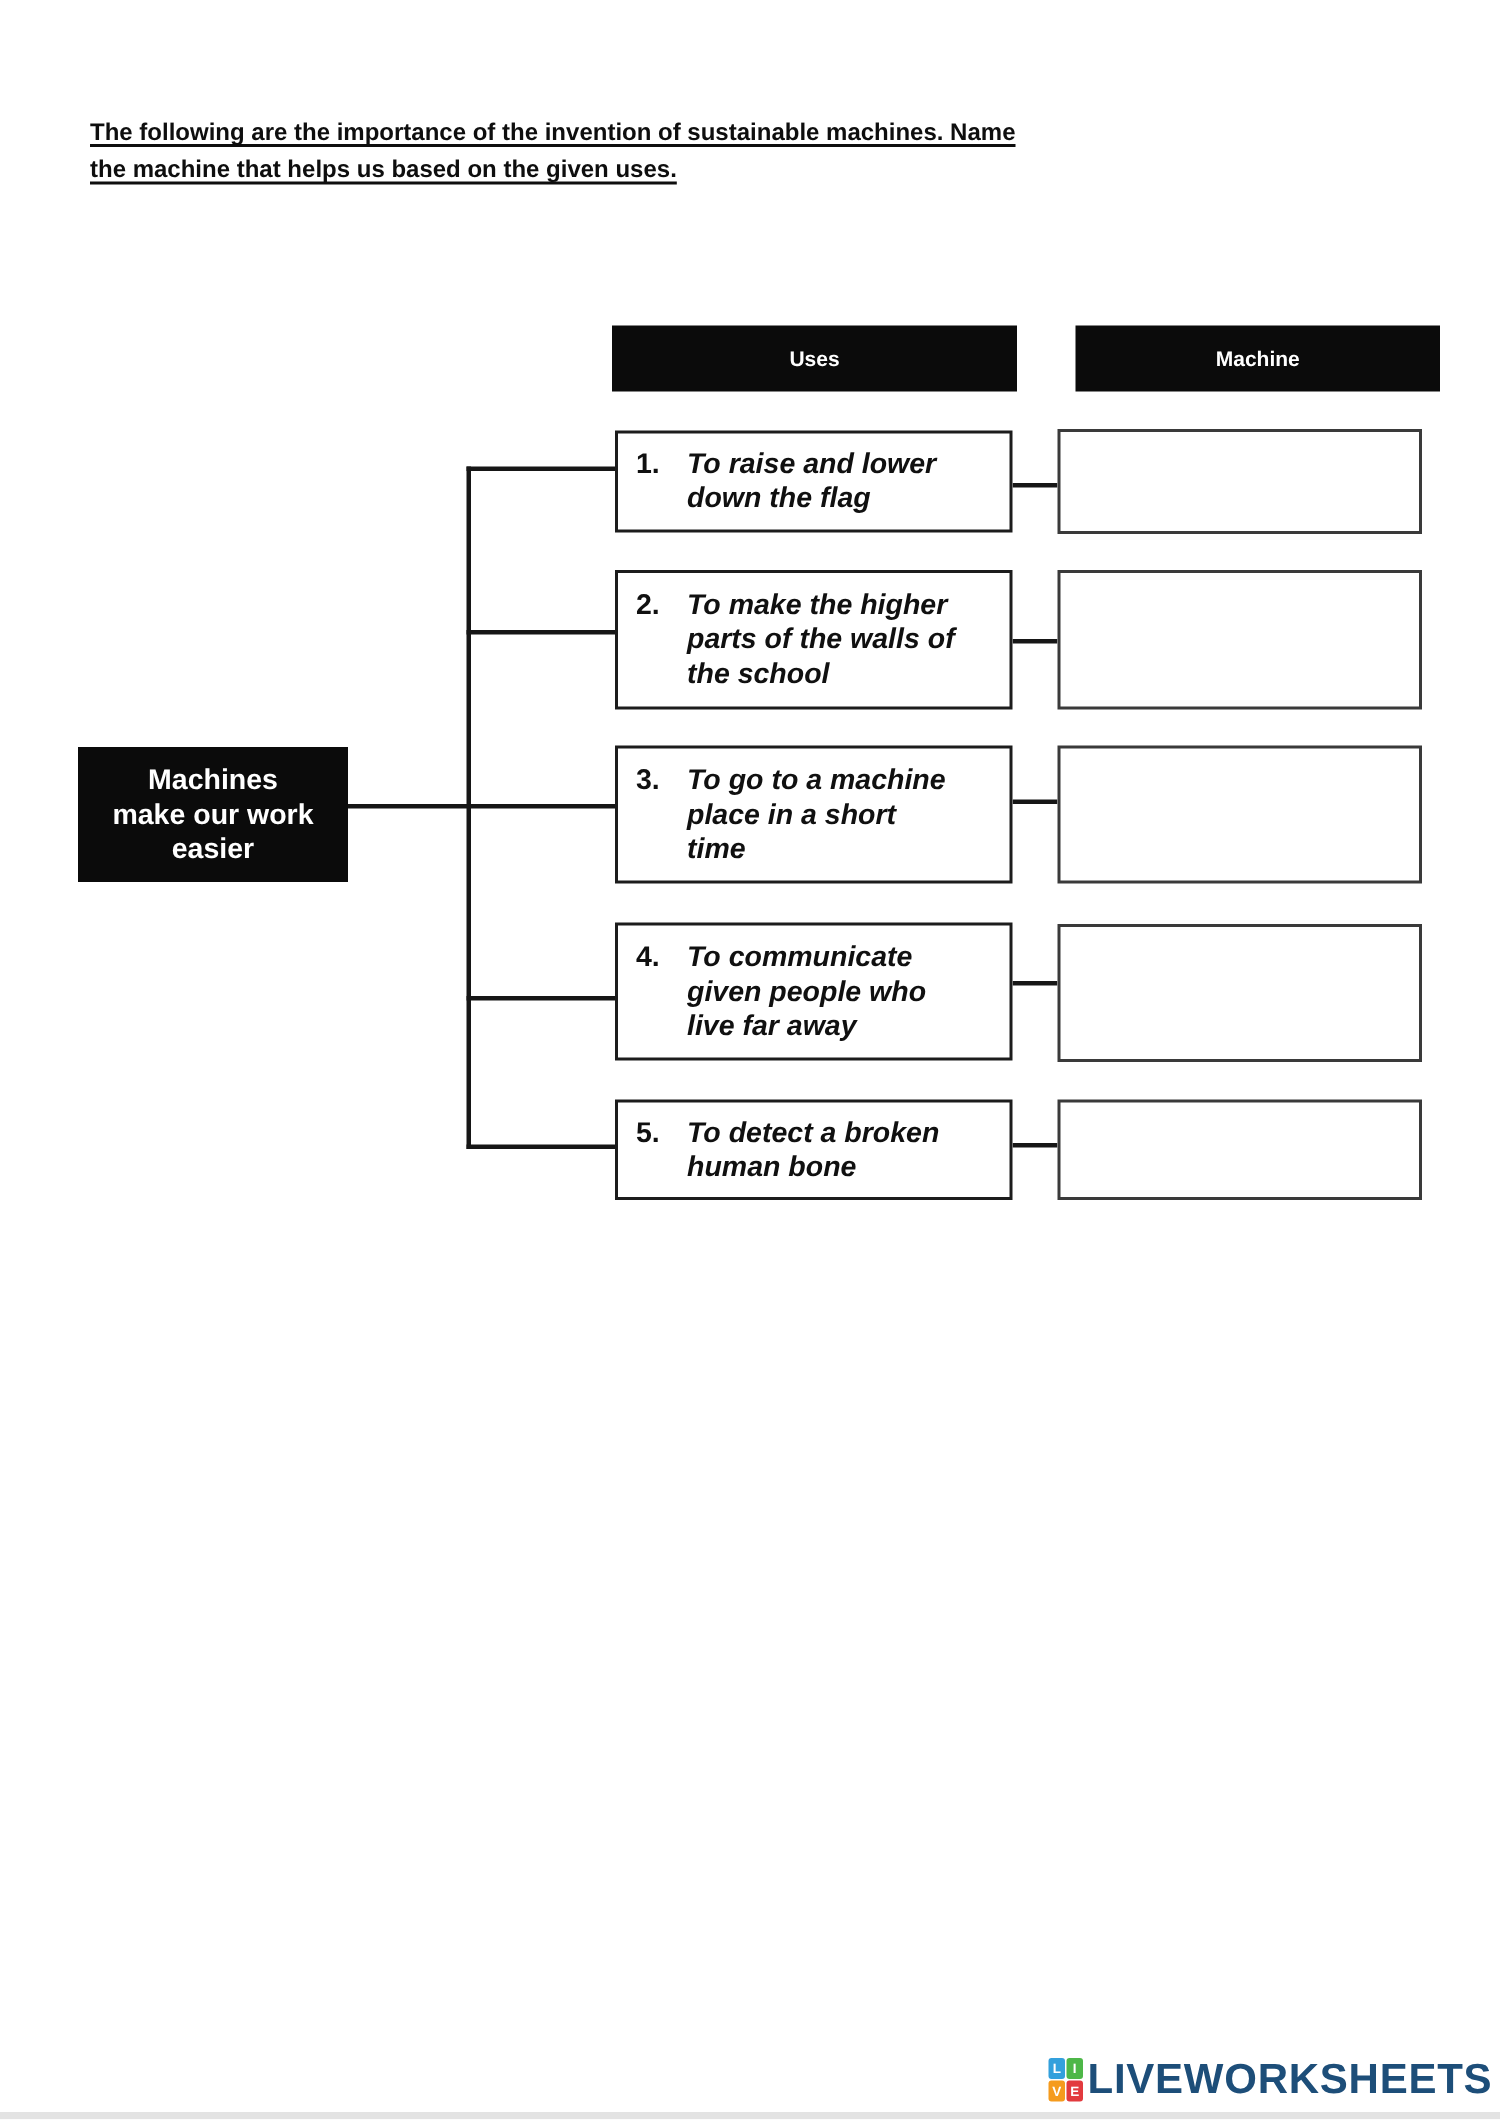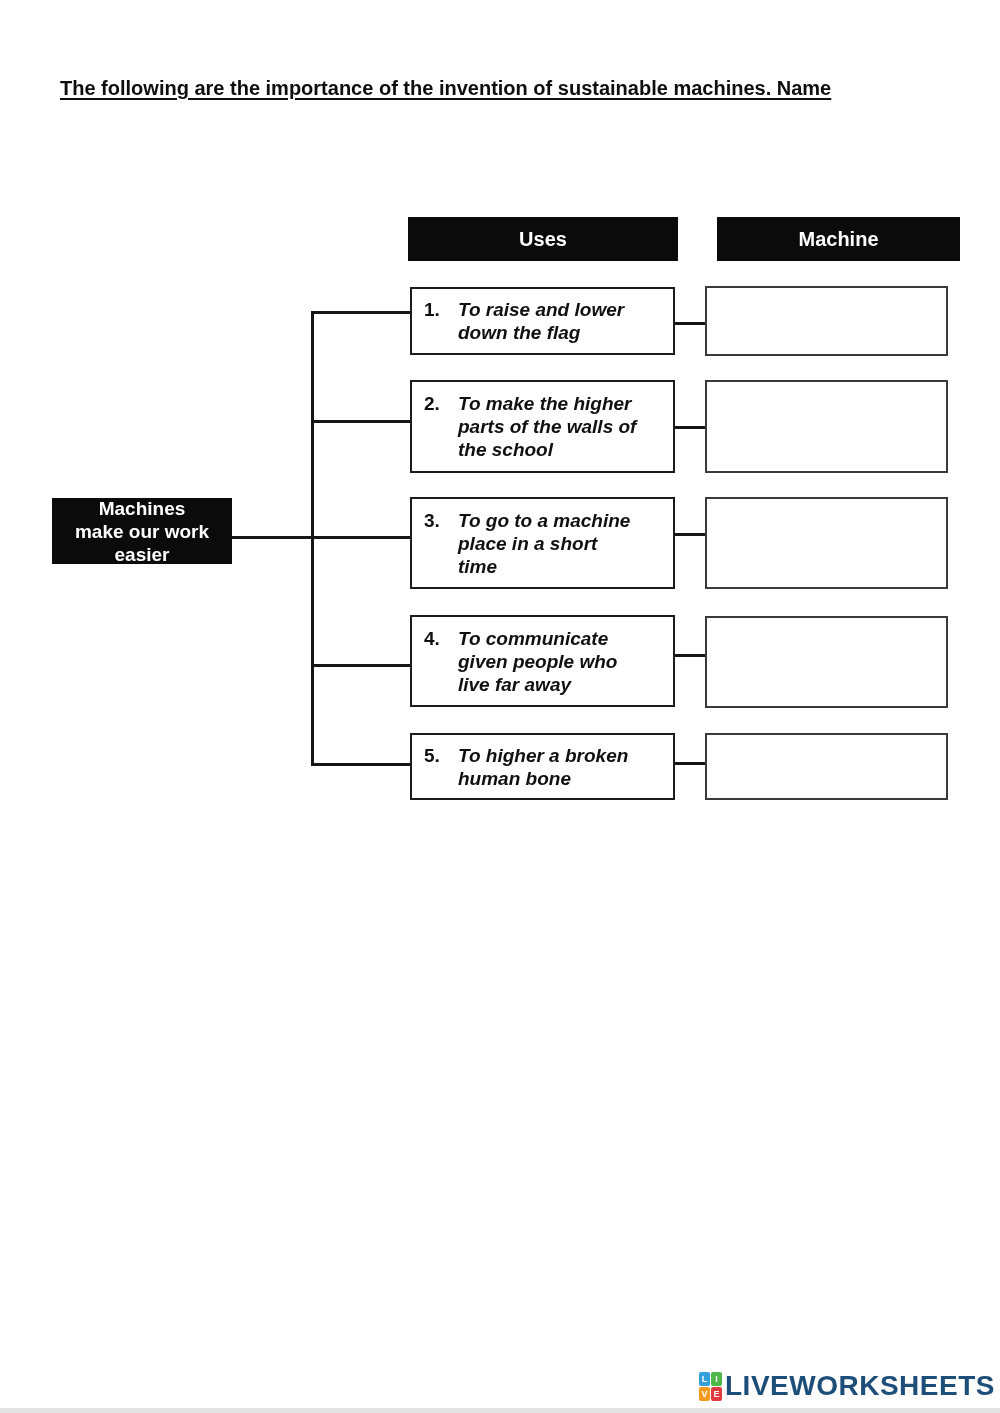--- a/index.html
+++ b/index.html
@@ -13,55 +13,55 @@
     color: #101010;
     overflow: hidden;
   }
 
   
   .title {
     position: absolute;
     left: 60px;
     top: 76px;
     font-weight: bold;
-    font-size: 20px;
+    font-size: 16px;
     line-height: 25px;
     color: #0e0e0e;
   }
   .title .tline {
     display: block;
     white-space: nowrap;
     text-decoration: underline;
     text-decoration-thickness: 2px;
     text-underline-offset: 3px;
   }
 
   
   .hdr {
     position: absolute;
     top: 217px;
     height: 44px;
     background: #0b0b0b;
     color: #ffffff;
     font-weight: bold;
-    font-size: 20px;
+    font-size: 14px;
     display: flex;
     align-items: center;
     justify-content: center;
   }
   .hdr-uses { left: 408px; width: 270px; }
   .hdr-machine { left: 705px; width: 243px; margin-left: 12px; }
 
   
   .rootbox {
     position: absolute;
     left: 52px;
     top: 498px;
     width: 180px;
-    height: 66px;
+    height: 90px;
     background: #0b0b0b;
     color: #ffffff;
     font-weight: bold;
     font-size: 19px;
     line-height: 23px;
     display: flex;
     flex-direction: column;
     align-items: center;
     justify-content: center;
     text-align: center;
@@ -180,20 +180,21 @@
     background: #e3e3e3;
   }
 </style>
 </head>
 <body>
 
 <div class="page">
 
   <div class="title">
     <span class="tline">The following are the importance of the invention of sustainable machines. Name</span>
+    <span class="tline">the machine that helps us based on the given uses.</span>
   </div>
 
   <div class="hdr hdr-uses">Uses</div>
   <div class="hdr hdr-machine">Machine</div>
 
   <div class="rootbox">
     <span>Machines</span>
     <span>make our work</span>
     <span>easier</span>
   </div>
@@ -250,21 +251,21 @@
         <span>given people who</span>
         <span>live far away</span>
       </span>
     </div>
   </div>
 
   <div class="usebox use-5">
     <div class="userow">
       <span class="num">5.</span>
       <span class="utext">
-        <span>To higher a broken</span>
+        <span>To detect a broken</span>
         <span>human bone</span>
       </span>
     </div>
   </div>
 
   <div class="ansbox ans-1">
     <input type="text" value="" style="">
   </div>
   <div class="ansbox ans-2">
     <input type="text" value="" style="">

